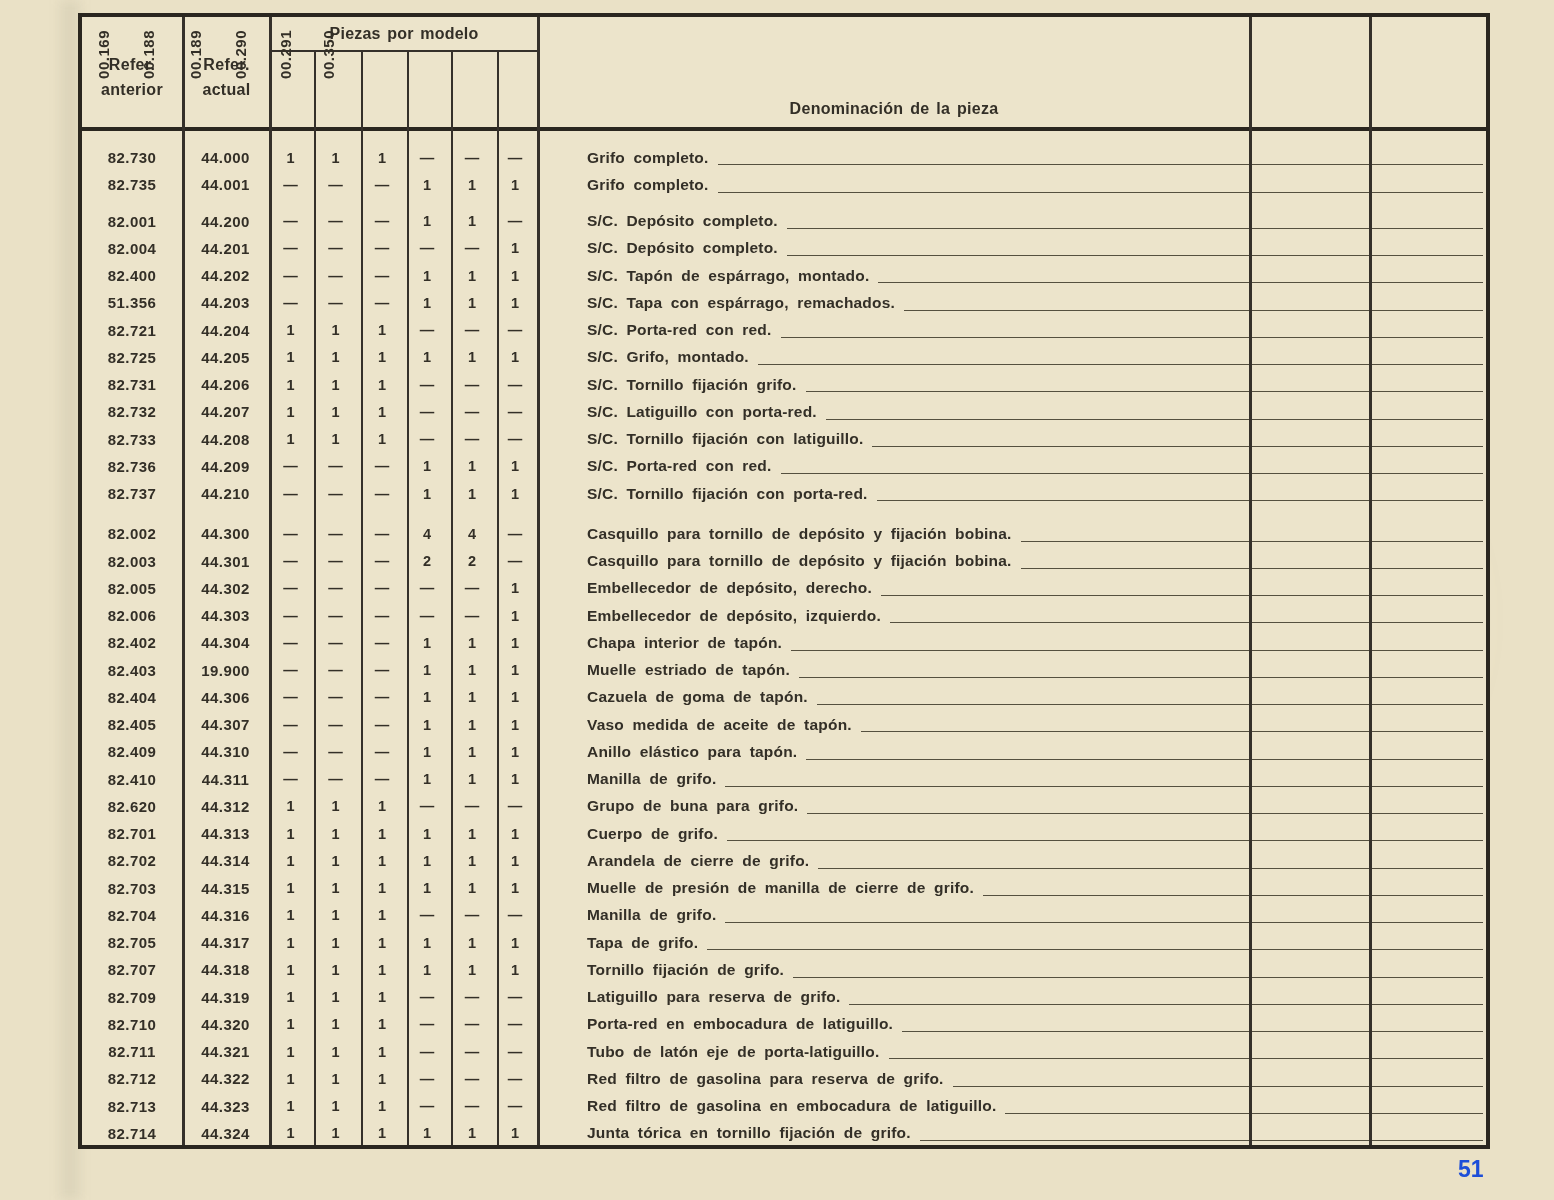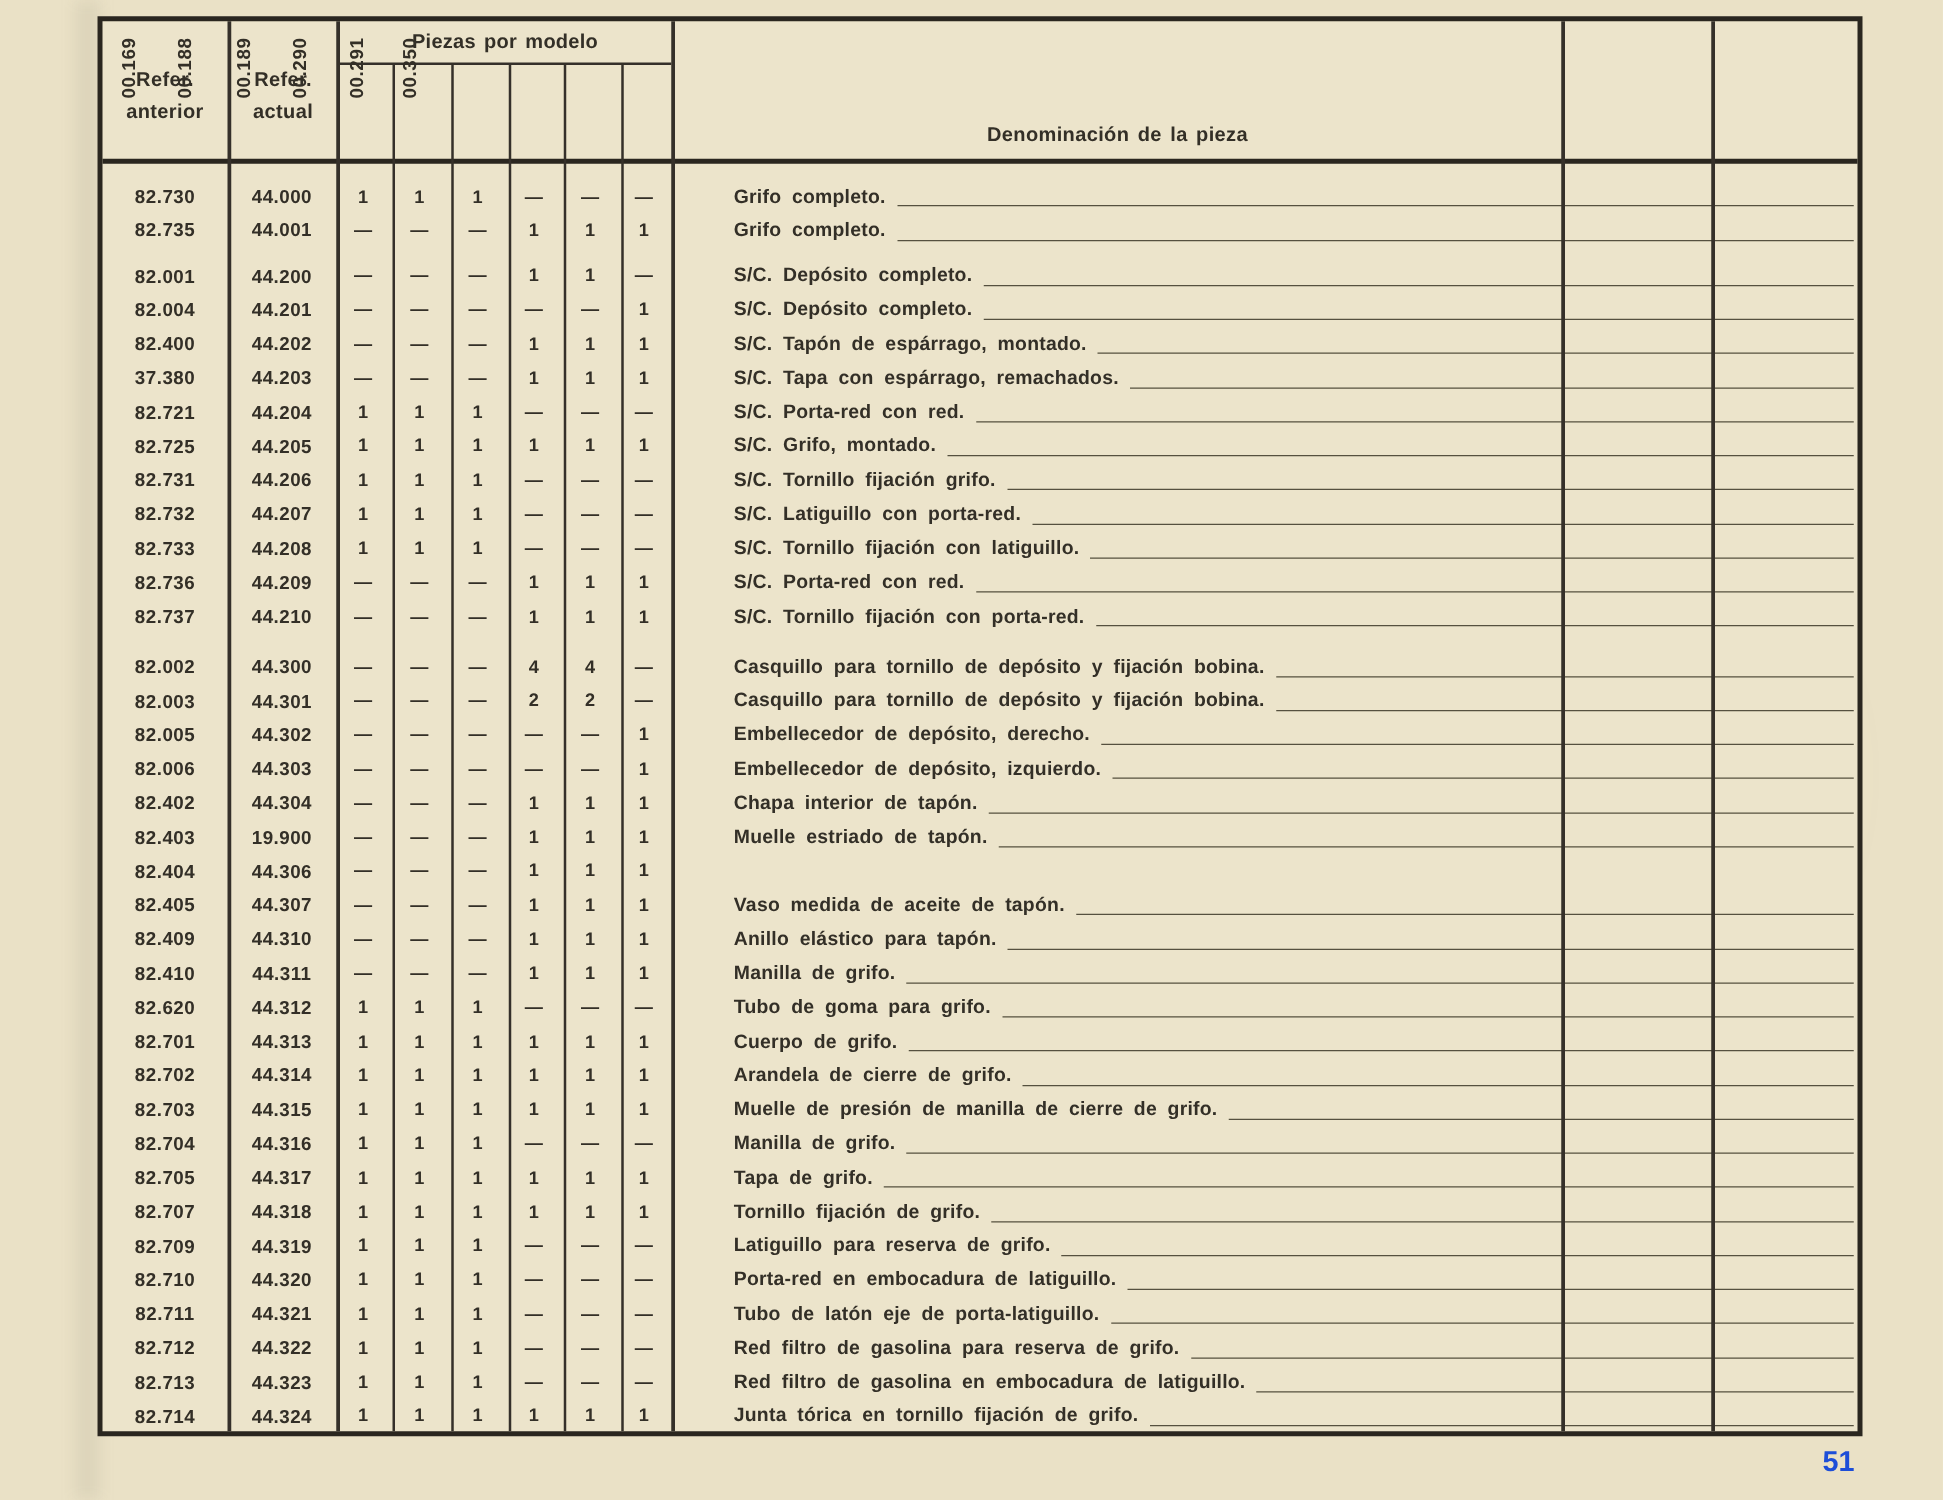--- a/index.html
+++ b/index.html
@@ -183,21 +183,21 @@
               <div class="c qty w2">—</div>
               <div class="c qty w3">1</div>
               <div class="c qty w4">1</div>
               <div class="c qty w5">1</div>
               <div class="c denom">
                 <span class="txt">S/C. Tapón de espárrago, montado.</span>
                 <span class="leader"></span>
               </div>
             </div>
             <div class="row">
-              <div class="c ref-a">37.380</div>
+              <div class="c ref-a">51.356</div>
               <div class="c ref-b">44.203</div>
               <div class="c qty w0">—</div>
               <div class="c qty w1">—</div>
               <div class="c qty w2">—</div>
               <div class="c qty w3">1</div>
               <div class="c qty w4">1</div>
               <div class="c qty w5">1</div>
               <div class="c denom">
                 <span class="txt">S/C. Tapa con espárrago, remachados.</span>
                 <span class="leader"></span>
@@ -389,20 +389,24 @@
             </div>
             <div class="row">
               <div class="c ref-a">82.404</div>
               <div class="c ref-b">44.306</div>
               <div class="c qty w0">—</div>
               <div class="c qty w1">—</div>
               <div class="c qty w2">—</div>
               <div class="c qty w3">1</div>
               <div class="c qty w4">1</div>
               <div class="c qty w5">1</div>
+              <div class="c denom">
+                <span class="txt">Cazuela de goma de tapón.</span>
+                <span class="leader"></span>
+              </div>
             </div>
             <div class="row">
               <div class="c ref-a">82.405</div>
               <div class="c ref-b">44.307</div>
               <div class="c qty w0">—</div>
               <div class="c qty w1">—</div>
               <div class="c qty w2">—</div>
               <div class="c qty w3">1</div>
               <div class="c qty w4">1</div>
               <div class="c qty w5">1</div>
@@ -442,21 +446,21 @@
             <div class="row">
               <div class="c ref-a">82.620</div>
               <div class="c ref-b">44.312</div>
               <div class="c qty w0">1</div>
               <div class="c qty w1">1</div>
               <div class="c qty w2">1</div>
               <div class="c qty w3">—</div>
               <div class="c qty w4">—</div>
               <div class="c qty w5">—</div>
               <div class="c denom">
-                <span class="txt">Tubo de goma para grifo.</span>
+                <span class="txt">Grupo de buna para grifo.</span>
                 <span class="leader"></span>
               </div>
             </div>
             <div class="row">
               <div class="c ref-a">82.701</div>
               <div class="c ref-b">44.313</div>
               <div class="c qty w0">1</div>
               <div class="c qty w1">1</div>
               <div class="c qty w2">1</div>
               <div class="c qty w3">1</div>

